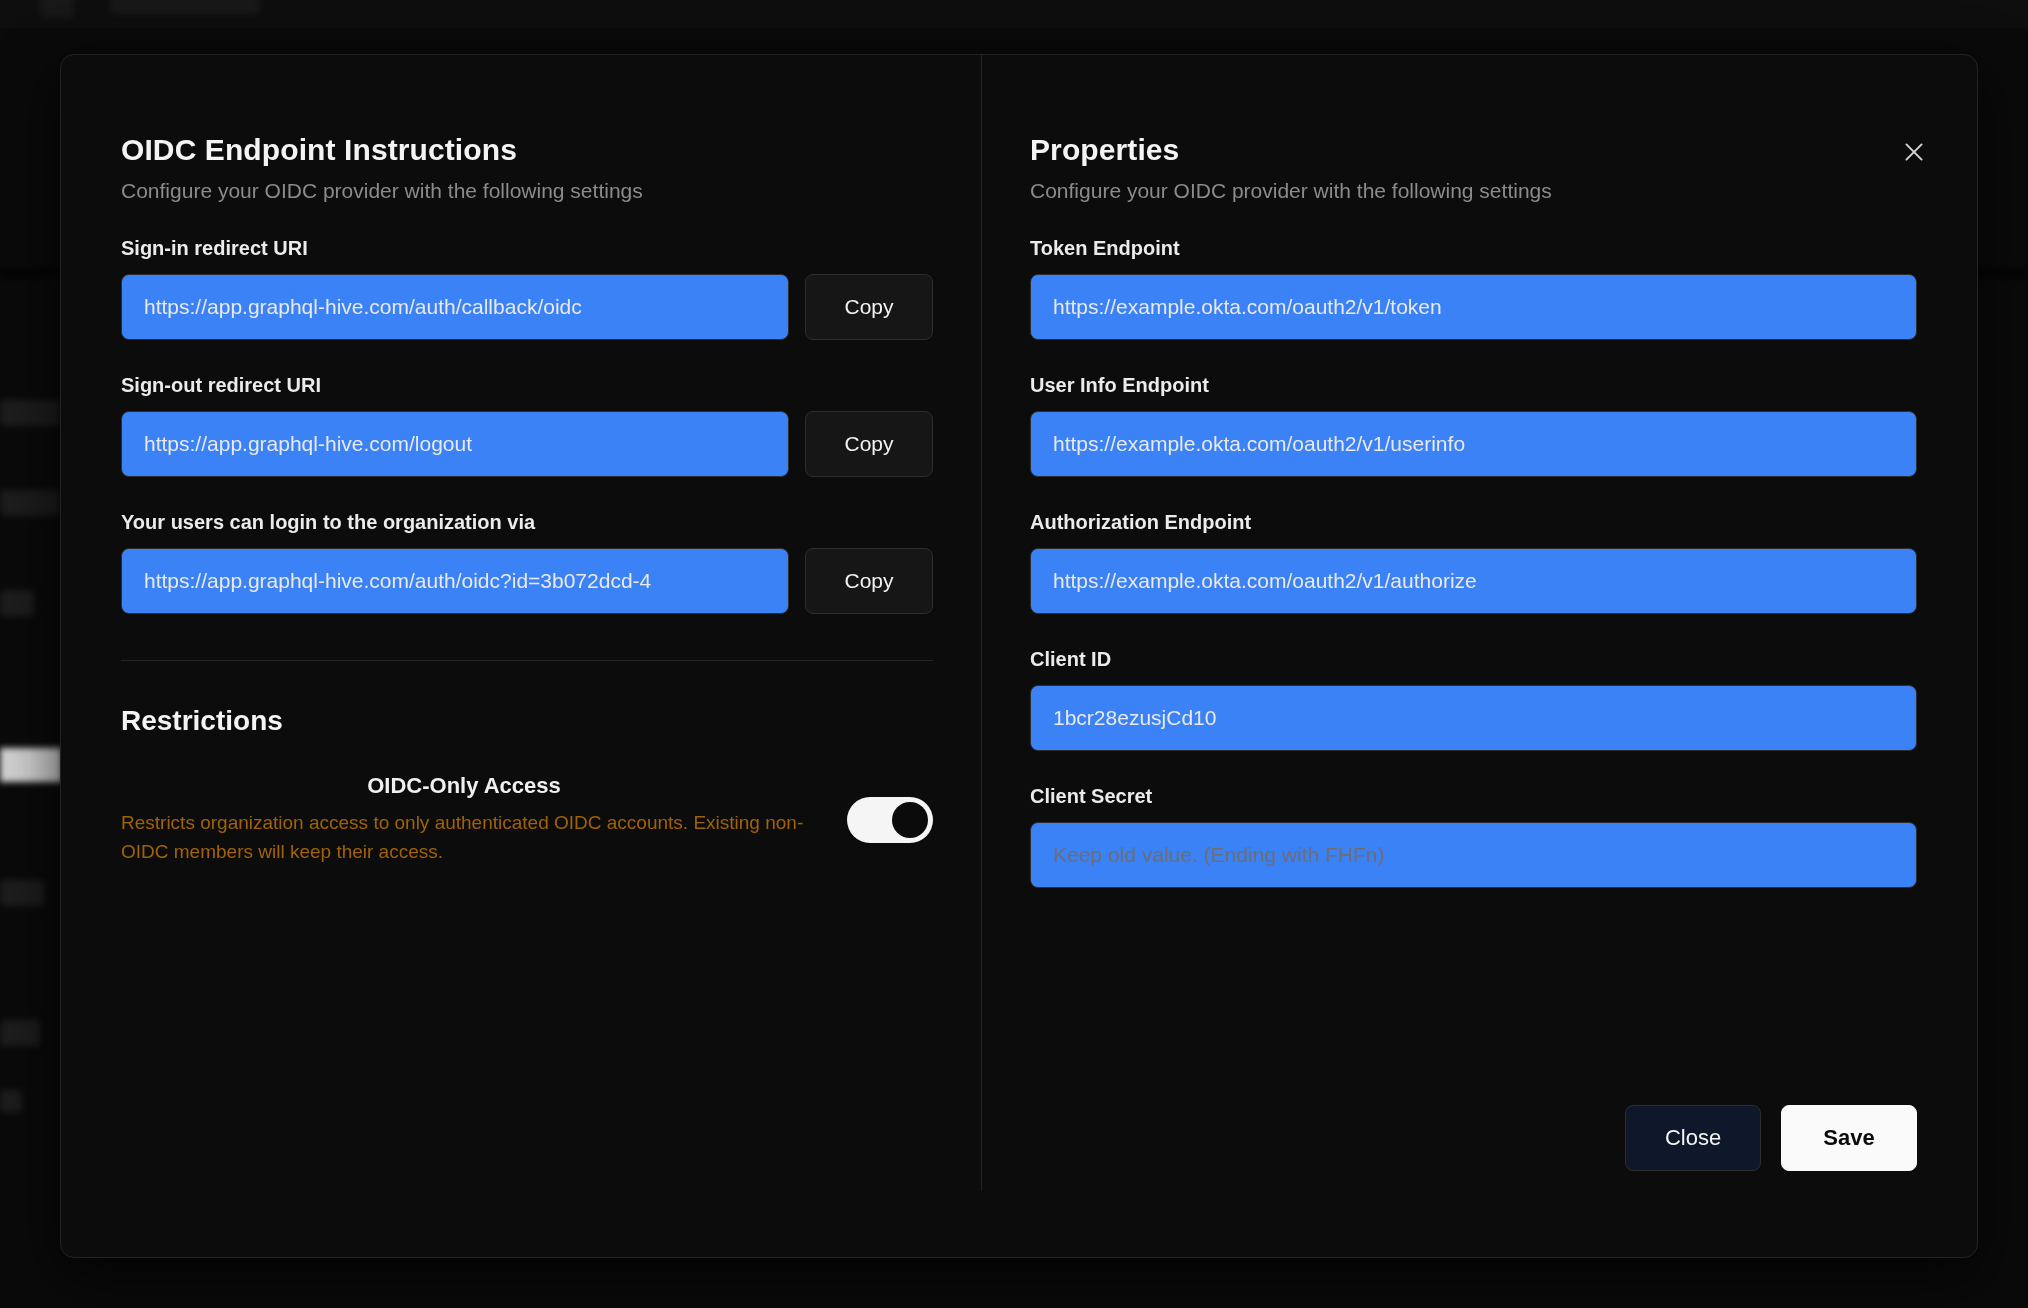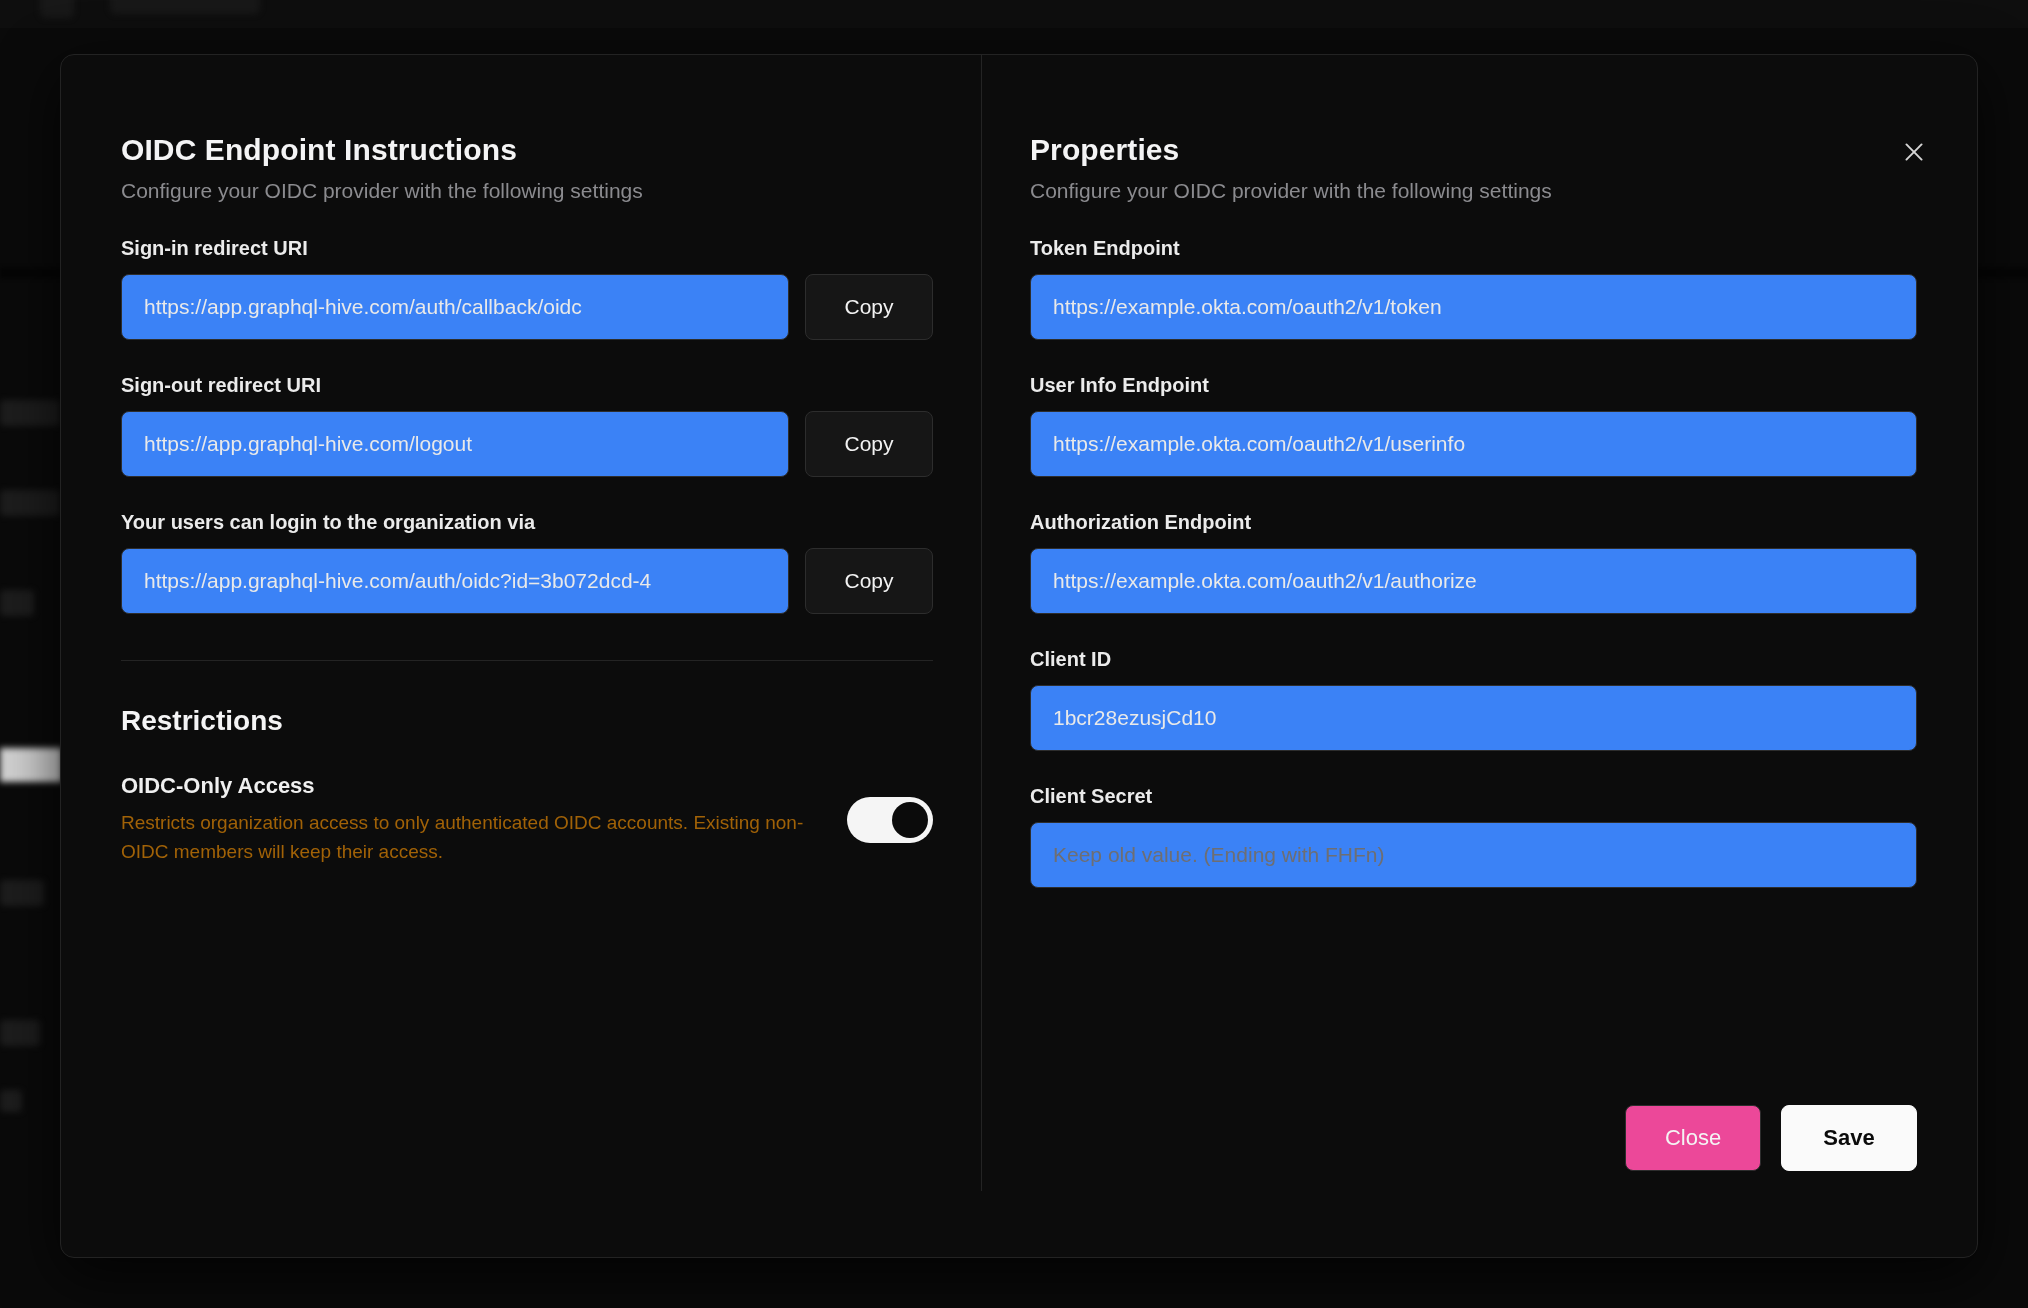--- a/index.html
+++ b/index.html
@@ -187,20 +187,21 @@
     align-items: center;
     justify-content: space-between;
     margin-top: 36px;
     gap: 40px;
   }
   .toggle-text .t-title {
     font-size: 22px;
     font-weight: 600;
     color: #f0f0f0;
     margin: 0 0 10px 0;
+    text-align: center;
   }
   .toggle-text .t-desc {
     font-size: 19px;
     color: #a16207;
     line-height: 1.5;
     margin: 0;
     max-width: 700px;
   }
   .switch {
     flex: none;
@@ -226,21 +227,21 @@
   .actions {
     position: absolute;
     right: 60px;
     bottom: 86px;
     display: flex;
     gap: 20px;
   }
   .btn-close {
     min-width: 136px;
     height: 66px;
-    background: #ec4899;
+    background: #0f172a;
     border: 1px solid #2d2d2d;
     border-radius: 8px;
     color: #f4f4f4;
     font-size: 22px;
     font-family: "Liberation Sans", sans-serif;
     cursor: pointer;
   }
   .btn-save {
     min-width: 136px;
     height: 66px;

